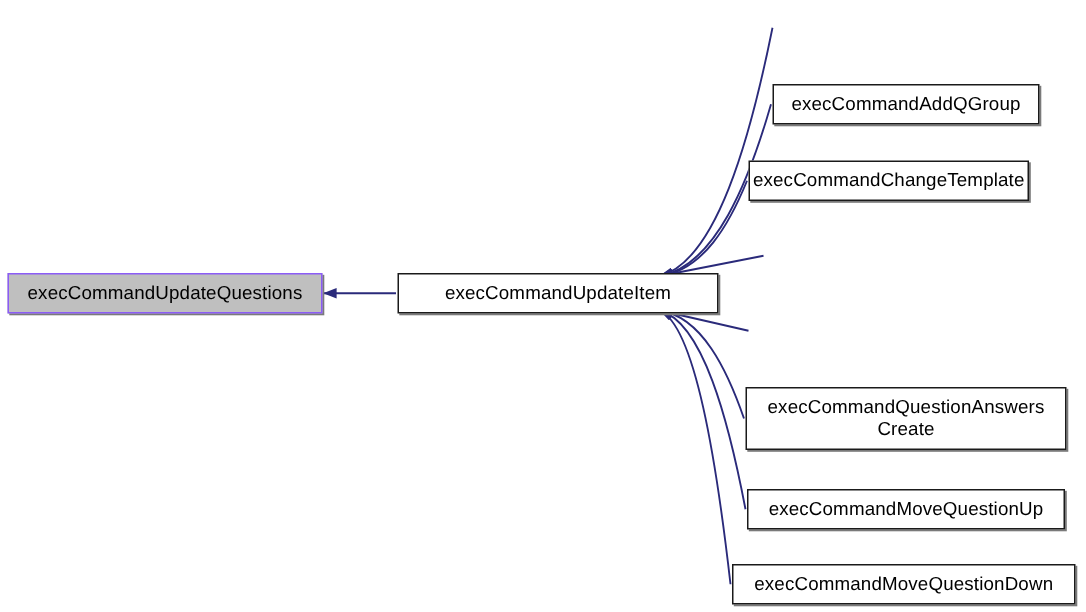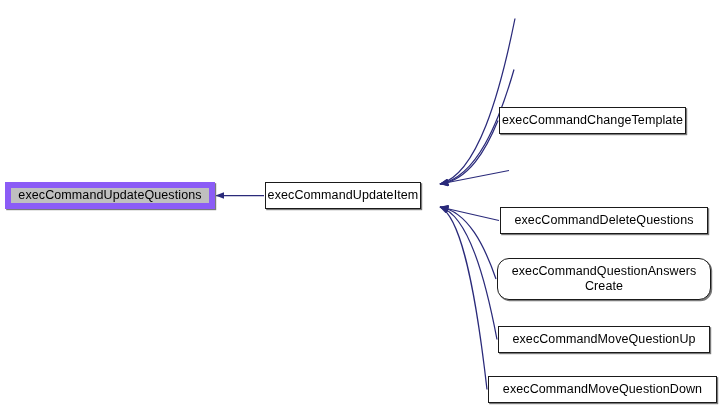--- a/index.html
+++ b/index.html
@@ -35,21 +35,21 @@
     align-items: center;
     justify-content: center;
     text-align: center;
     white-space: pre-line;
     letter-spacing: 0.1px;
     box-shadow: 1.2px 1.2px 0 0 #7a7a7a;
     z-index: 2;
   }
   .node.root {
     background: #bfbfbf;
-    border: 6px solid #8b5cf6;
+    border: 1px solid #8b5cf6;
   }
   .node.multiline {
     line-height: 15px;
   }
 </style>
 </head>
 <body>
 
 <div id="graph">
 
@@ -68,30 +68,30 @@
         <path d="M499,220.5 L440,207"></path>
         <path d="M496,279 C484.8,246.6 468,211.32 440,207"></path>
         <path d="M497,339.5 C485.6,279.875 468.5,214.95 440,207"></path>
         <path d="M487,389.5 C477.6,307.375 463.5,217.95 440,207"></path>
       </g>
   </svg>
 
   <div class="node root" style="left: 5px; top: 182px; width: 210px; height: 27px; background: rgb(191, 191, 191);">
     <span>execCommandUpdateQuestions</span>
   </div>
-  <div class="node" style="left: 265px; top: 182px; width: 156px; height: 27px;">
+  <div class="node" style="left: 265px; top: 182px; width: 214px; height: 27px;">
     <span>execCommandUpdateItem</span>
+  </div>
+  <div class="node" style="left: 515px; top: 56px; width: 178px; height: 27px;">
+    <span>execCommandAddQGroup</span>
   </div>
   <div class="node" style="left: 499px; top: 107px; width: 187px; height: 27px;">
     <span>execCommandChangeTemplate</span>
   </div>
-  <div class="node" style="left: 500px; top: 207px; width: 208px; height: 27px;">
-    <span>execCommandDeleteQuestions</span>
-  </div>
-  <div class="node multiline" style="left: 497px; top: 258px; width: 214px; height: 42px; border-radius: 12px;">
+  <div class="node multiline" style="left: 497px; top: 258px; width: 214px; height: 42px;">
     <span>execCommandQuestionAnswers
 Create</span>
   </div>
   <div class="node" style="left: 488px; top: 376px; width: 229px; height: 27px;">
     <span>execCommandMoveQuestionDown</span>
   </div>
   <div class="node" style="left: 498px; top: 326px; width: 212px; height: 27px;">
     <span>execCommandMoveQuestionUp</span>
   </div>
 

